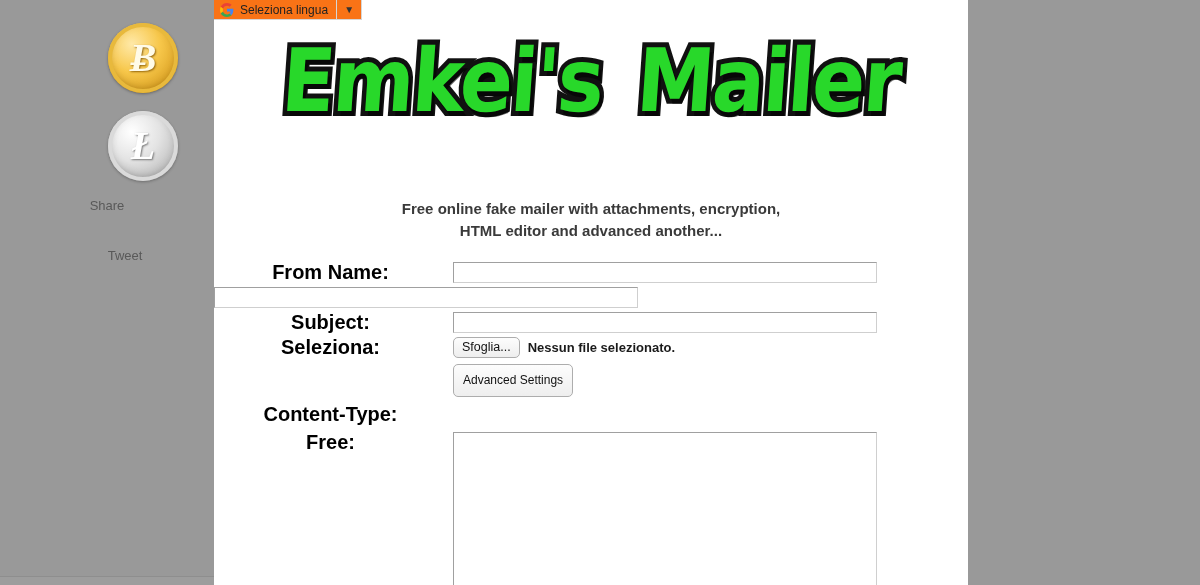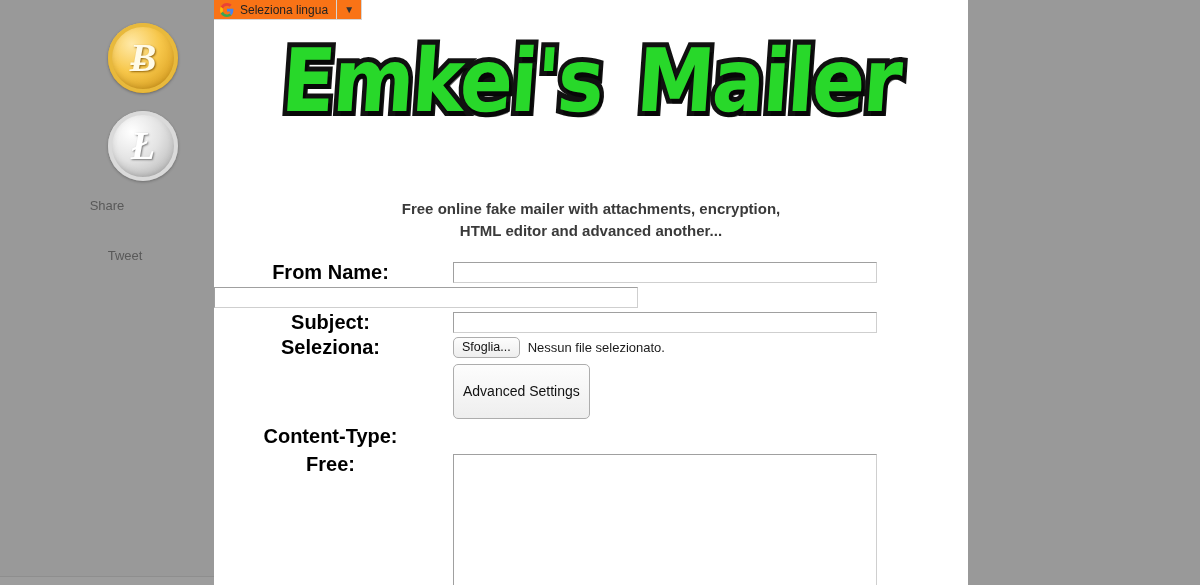--- a/index.html
+++ b/index.html
@@ -205,31 +205,32 @@
     border-radius: 5px;
     padding: 2px 8px;
     color: #111;
     cursor: pointer;
     line-height: 15px;
   }
   .file-name {
     margin-left: 8px;
     font-size: 13px;
     color: #1a1a1a;
+    font-weight: bold;
   }
   .attach-link {
     margin-top: 6px;
     font-size: 13px;
     color: #444;
     cursor: pointer;
   }
   .adv-btn {
     margin-top: 6px;
-    font-size: 14px;
-    padding: 19px 9px;
+    font-size: 12px;
+    padding: 8px 9px;
     text-align: center;
   }
 
   .ct-row { display: flex; align-items: center; padding-top: 6px; }
   .opt {
     display: flex;
     align-items: center;
     font-size: 14px;
     color: #111;
   }

